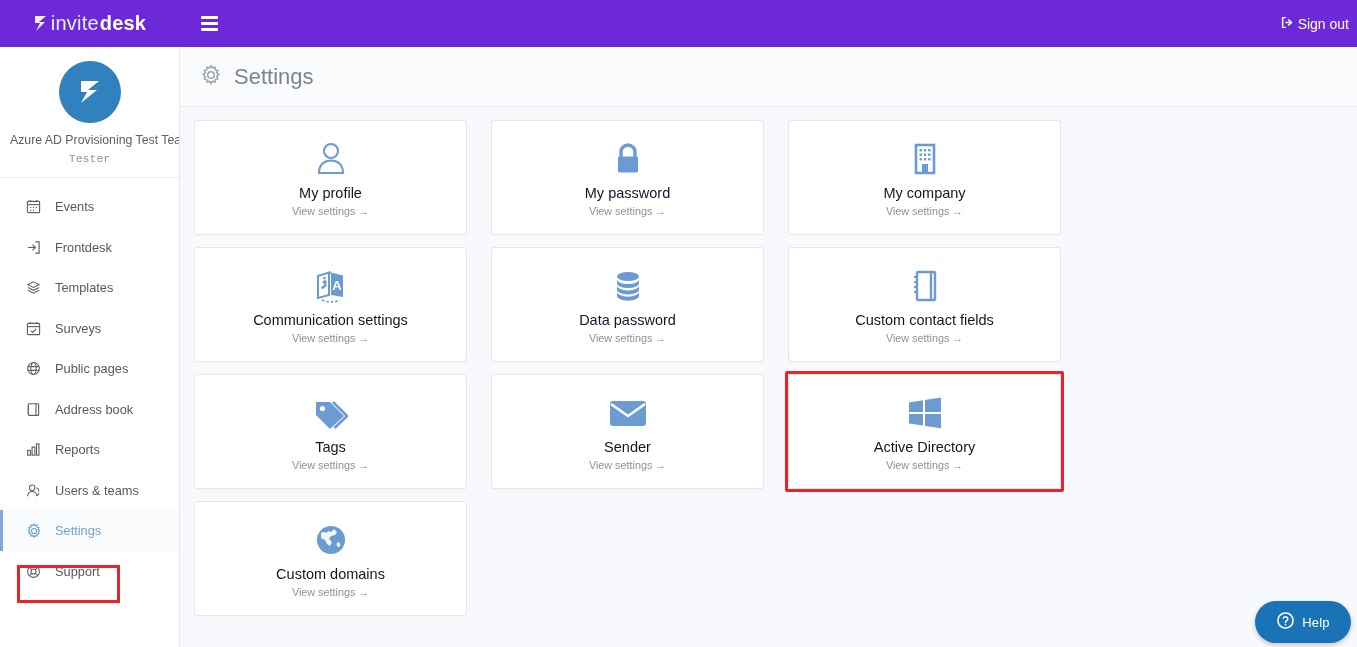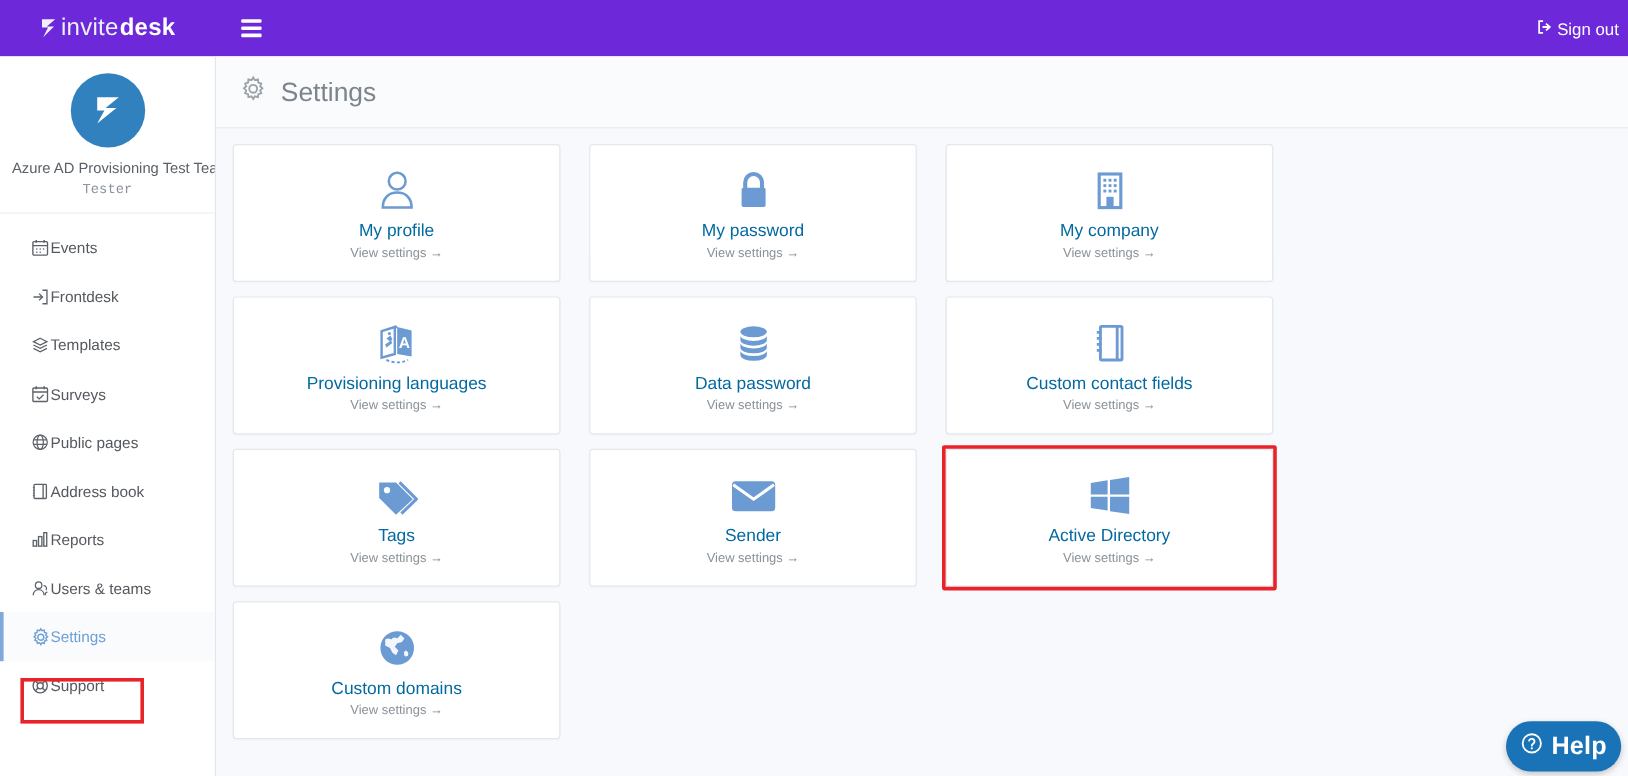--- a/index.html
+++ b/index.html
@@ -75,21 +75,21 @@
     font-size: 12.3px; color: #5a6168; line-height: 1.25;
     padding: 0 2px; white-space: nowrap;
   }
   .profile-role {
     font-size: 11.5px; color: #8d949b; margin-top: 4px; font-family: Liberation Mono, monospace;
   }
 
   .nav { padding-top: 8px; }
   .nav-item {
     display: flex; align-items: center;
-    height: 40.5px; padding-left: 22px; 
+    height: 40.5px; padding-left: 22px; gap: 13px;
     color: #5c6view; cursor: pointer;
     border-left: 3px solid transparent;
     text-decoration: none;
   }
   .nav-item .nav-ico {
     width: 17px; height: 17px;
     display: flex; align-items: center; justify-content: center;
     flex: 0 0 17px;
   }
   .nav-label { font-size: 12.8px; color: #55595e; white-space: nowrap; }
@@ -132,21 +132,21 @@
     align-items: center; justify-content: center;
     cursor: pointer;
     position: relative;
     box-shadow: 0 1px 1px rgba(0,0,0,0.015);
   }
   .card-ico {
     height: 42px; display: flex; align-items: center; justify-content: center;
     margin-bottom: 6px;
   }
   .card-title {
-    font-size: 14.5px; color: #0369a1; font-weight: 400;
+    font-size: 14.5px; color: #0f172a; font-weight: 400;
     line-height: 1.1; text-align: right;
   }
   .card-sub {
     font-size: 10.8px; color: #8a9299; margin-top: 4px;
   }
   .card.highlight::after {
     content: "";
     position: absolute;
     left: -4px; top: -4px; right: -4px; bottom: -4px;
     border: 3px solid #e8232a;
@@ -170,21 +170,21 @@
     right: 6px; bottom: 4px;
     height: 42px; width: 96px;
     background: #1a73b7;
     border-radius: 21px;
     display: flex; align-items: center; justify-content: center;
     gap: 7px;
     cursor: pointer;
     color: #ffffff;
     box-shadow: 0 2px 5px rgba(0,0,0,0.22);
   }
-  .help-label { font-size: 21px; font-weight: 700; letter-spacing: .2px; }
+  .help-label { font-size: 13px; font-weight: 400; letter-spacing: .2px; }
 </style>
 </head>
 <body>
 
 <div class="topbar">
   <a class="brand" href="#">
     <span class="brand-mark">
       <svg width="14" height="17" viewBox="0 0 14 17">
         <path d="M1 1 L12 1 L5 7 L11 7 L2 16 L6 8 L1 8 Z" fill="#ffffff" opacity="0.92"></path>
       </svg>
@@ -413,21 +413,21 @@
           <path d="M19 6.5 L21 6.5" stroke="#6b9bd2" stroke-width="2"></path>
           <g fill="#6b9bd2">
             <circle cx="14.5" cy="12" r="1.3"></circle>
             <path d="M12 16 L15.5 13.5 L17 17 L15 18.5 Z"></path>
             <path d="M11 21 L16 17.5 L16.8 20 L12 23.5 Z"></path>
           </g>
           <text x="27" y="24" font-family="Liberation Sans, sans-serif" font-size="13" font-weight="bold" fill="#ffffff" text-anchor="middle">A</text>
           <path d="M12 34 Q21 38 30 34" fill="none" stroke="#6b9bd2" stroke-width="1.6" stroke-dasharray="2.5 2"></path>
         </svg>
       </div>
-      <div class="card-title">Provisioning languages</div>
+      <div class="card-title">Communication settings</div>
       <div class="card-sub">View settings →</div>
     </div>
 
     <div class="card">
       <div class="card-ico">
         <svg width="40" height="40" viewBox="0 0 40 40" fill="#6b9bd2">
           <ellipse cx="20" cy="10.5" rx="11" ry="4.6"></ellipse>
           <path d="M9 13.5 V17.5 A11 4.6 0 0 0 31 17.5 V13.5 A11 4.6 0 0 1 9 13.5 Z"></path>
           <path d="M9 19.8 V23.8 A11 4.6 0 0 0 31 23.8 V19.8 A11 4.6 0 0 1 9 19.8 Z"></path>
           <path d="M9 26.1 V30.1 A11 4.6 0 0 0 31 30.1 V26.1 A11 4.6 0 0 1 9 26.1 Z"></path>

